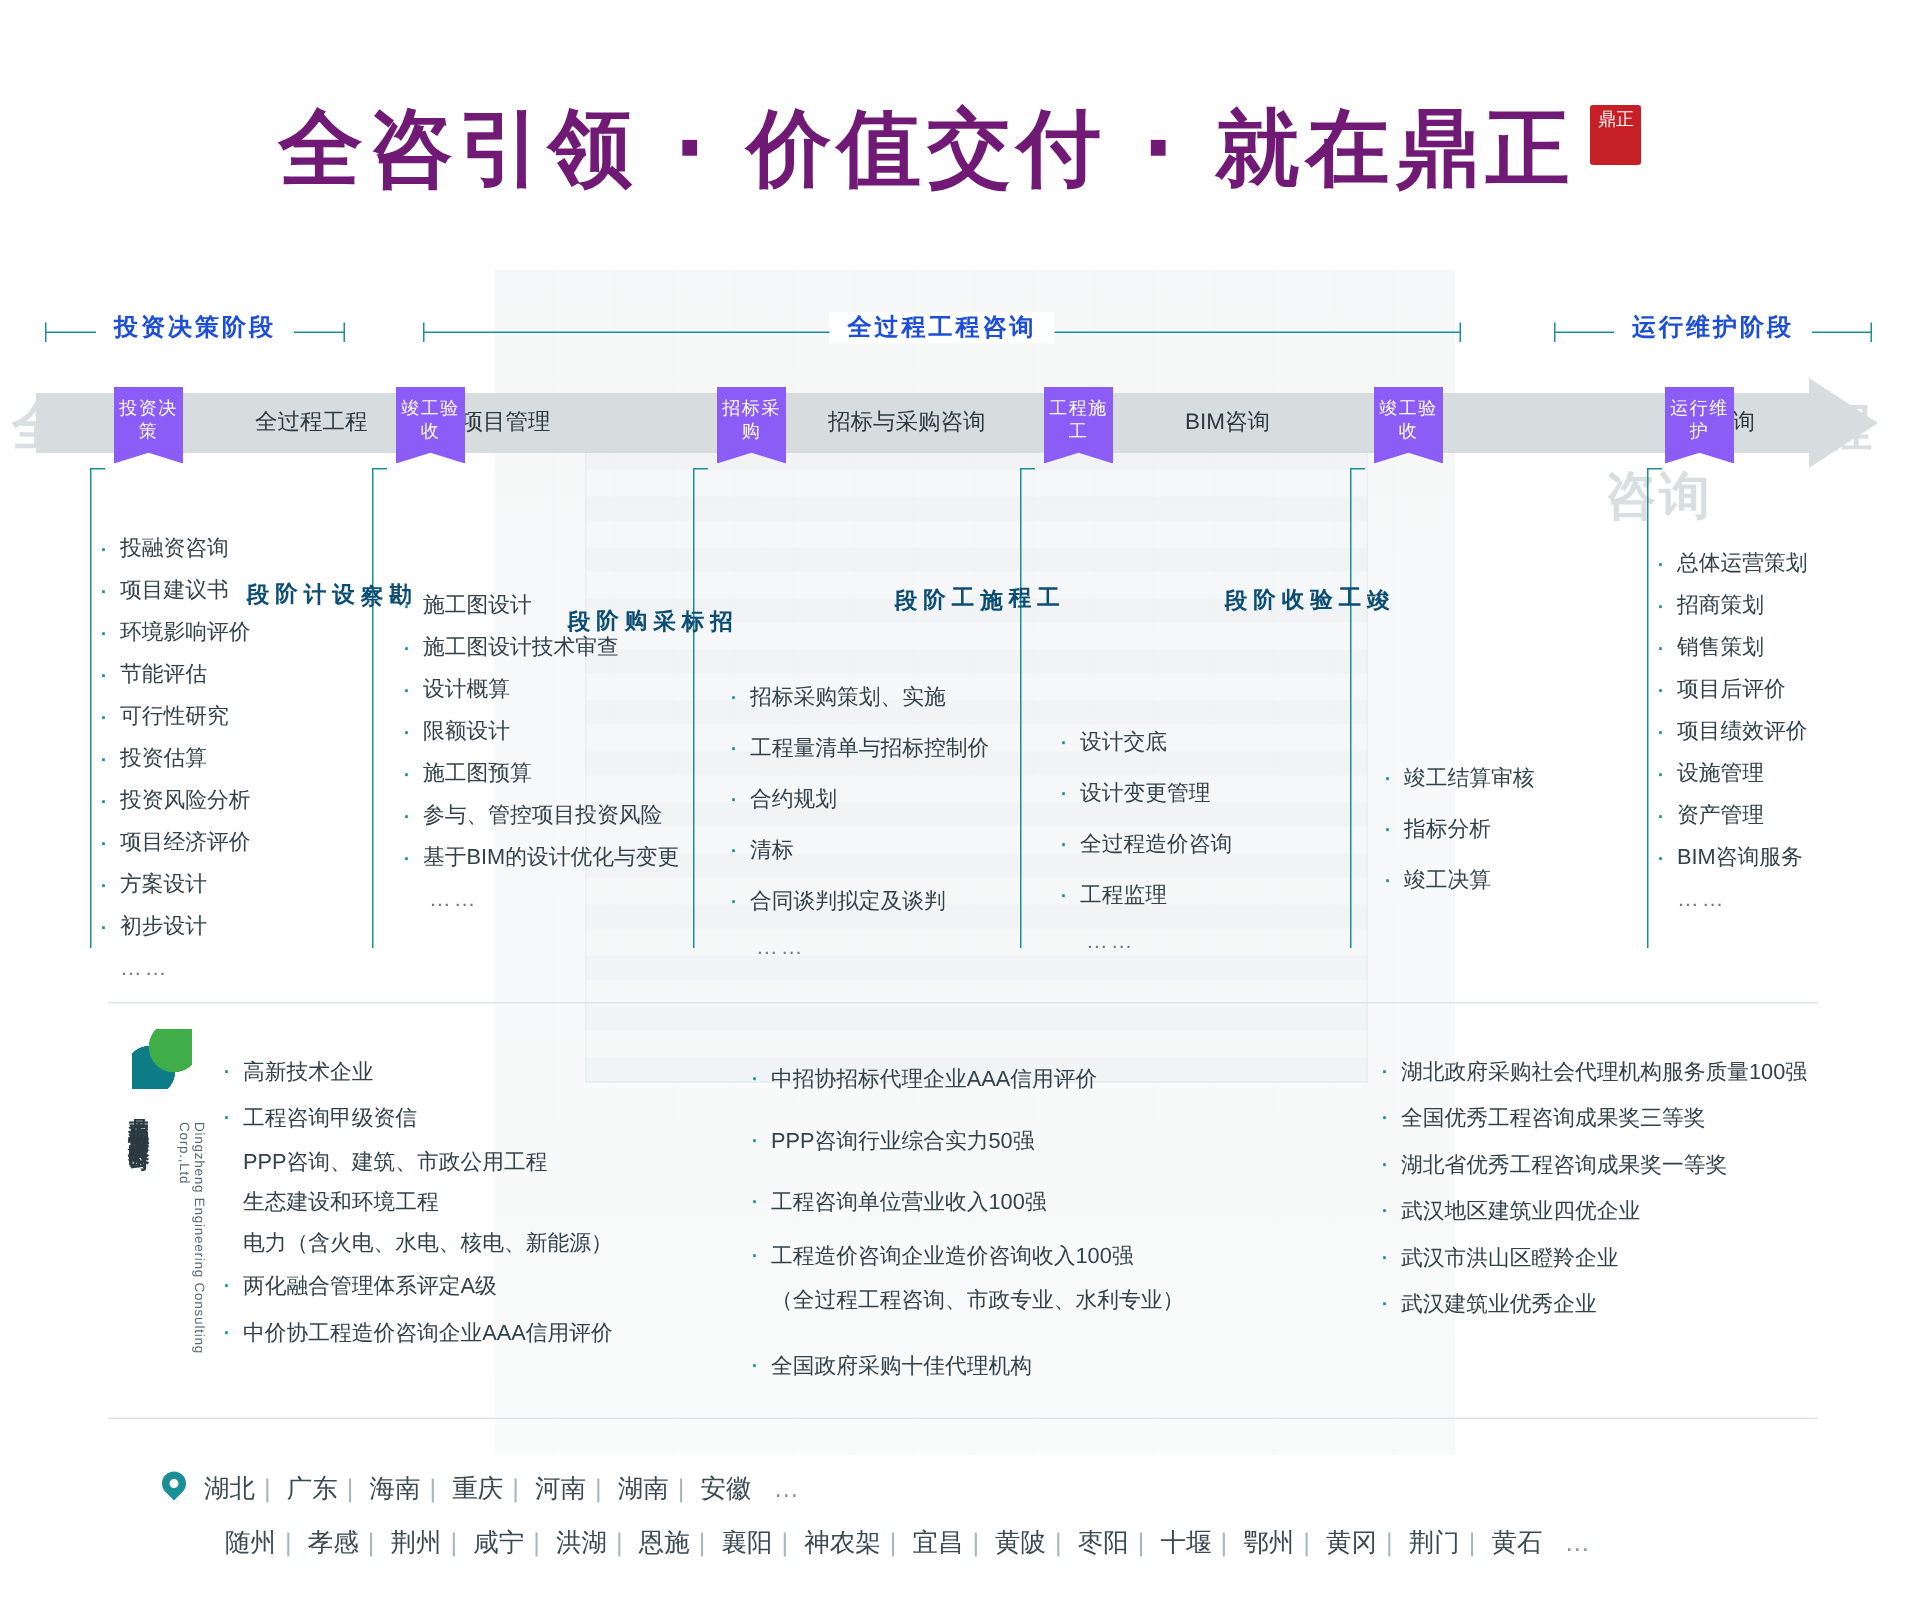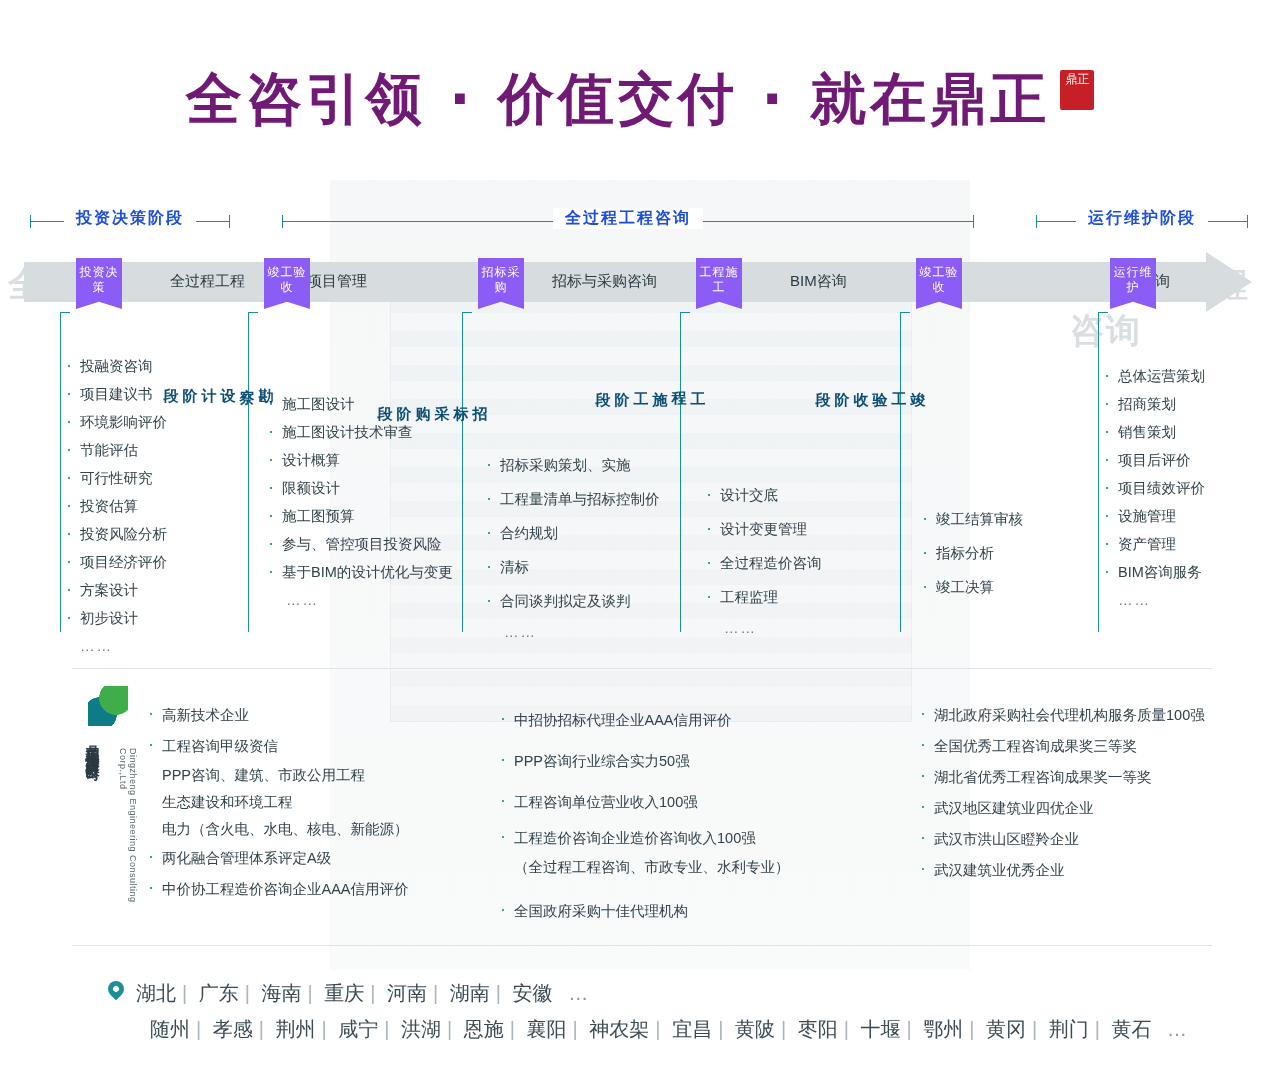--- a/index.html
+++ b/index.html
@@ -149,21 +149,21 @@
   }
 
   
   .cred{position:absolute;font-size:14.5px;color:#32424a;line-height:31px;z-index:5;}
   .cred li{list-style:none;position:relative;padding-left:14px;}
   .cred li:before{content:"·";position:absolute;left:0;top:-2px;color:#1b8f96;font-size:18px;}
   .cred ul{margin:0;padding:0;}
   .cred .sub{display:block;padding-left:0;font-size:14.5px;line-height:27px;}
 
   
-  .footer{position:absolute;left:136px;top:975px;z-index:6;font-size:20px;color:#3a4a52;}
+  .footer{position:absolute;left:136px;top:975px;z-index:6;font-size:17px;color:#3a4a52;}
   .footer .row{line-height:36px;white-space:nowrap;}
   .pin{
     position:absolute;left:-28px;top:6px;width:16px;height:16px;
     background:#1b8f96;border-radius:50% 50% 50% 0;transform:rotate(-45deg);
   }
   .pin:after{content:"";position:absolute;left:5px;top:5px;width:6px;height:6px;background:#fff;border-radius:50%;}
   .sep{color:#aab6bb;padding:0 6px;}
 </style>
 </head>
 <body>

